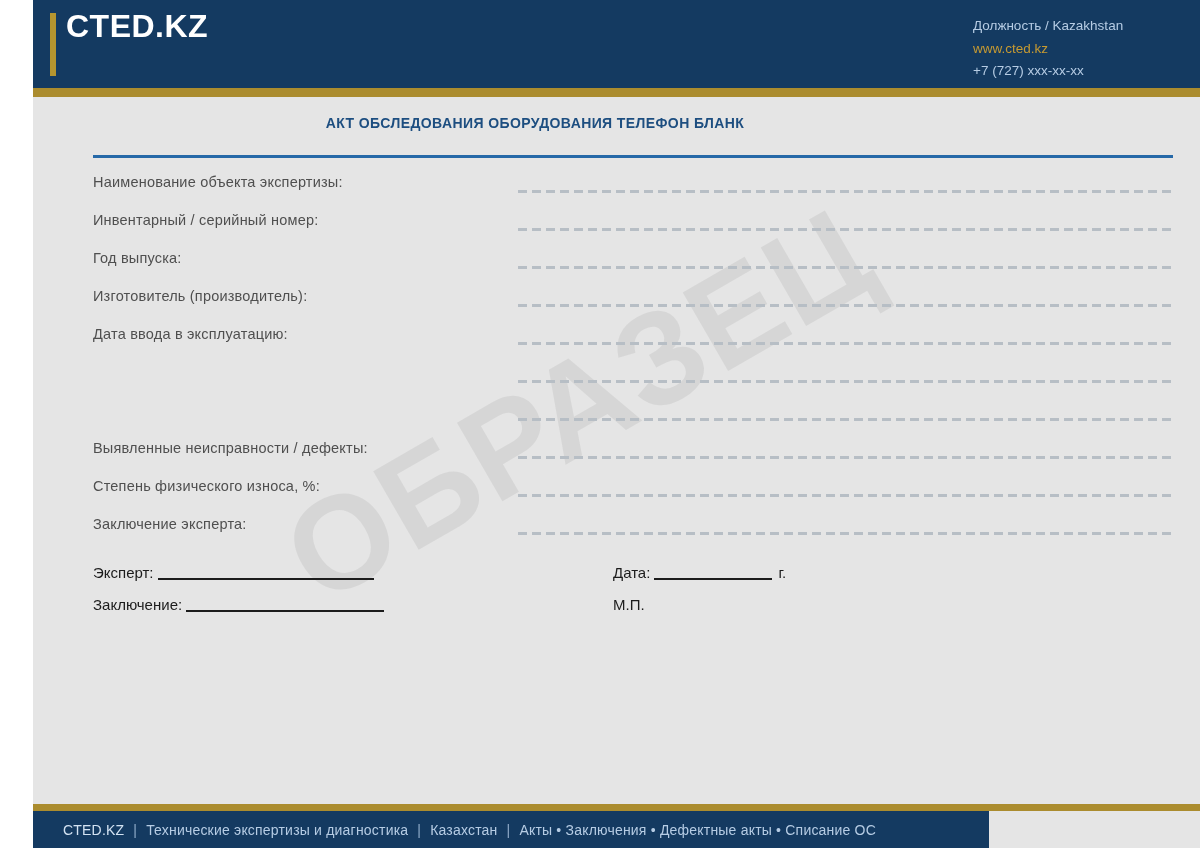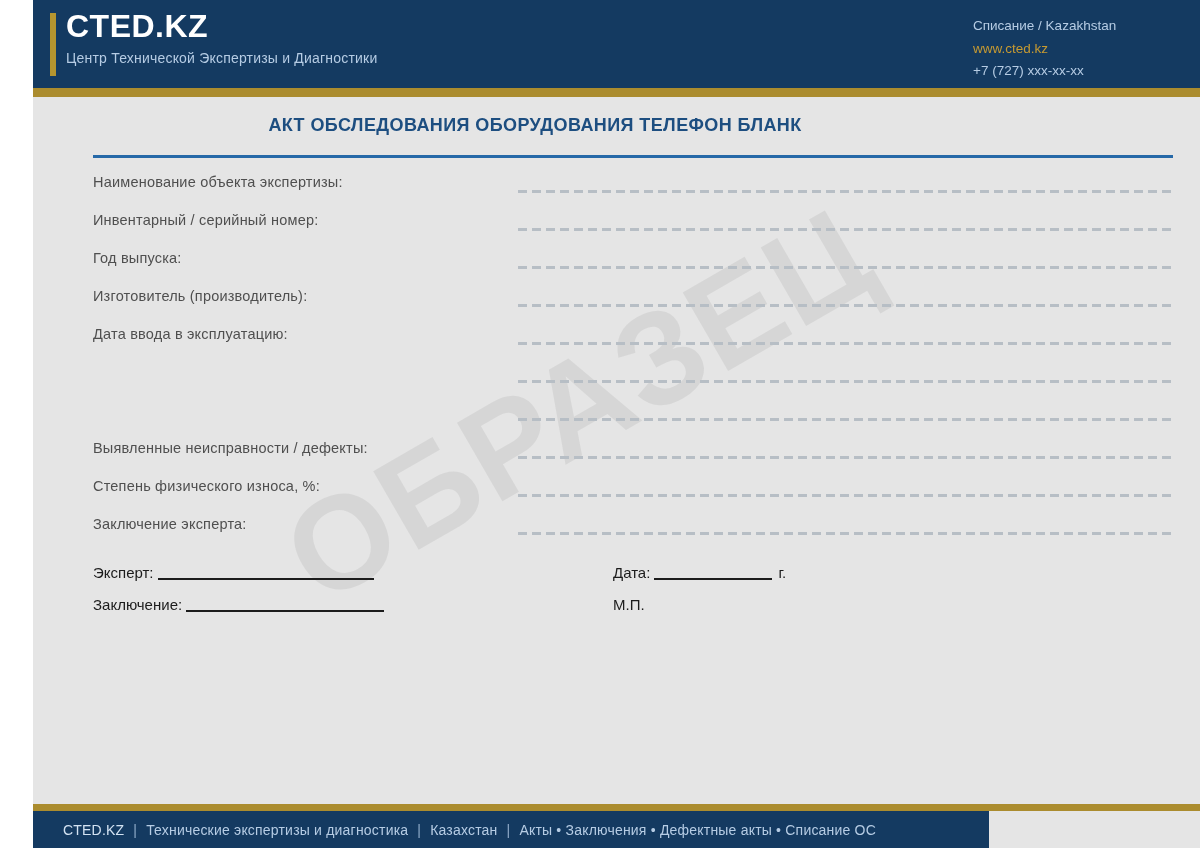--- a/index.html
+++ b/index.html
@@ -32,21 +32,21 @@
   .header-contact .region, .header-contact .phone { color:#b6cce4; }
   .header-contact .website { color:#c79a31; }
 
   .gold-stripe-top {
     position:absolute; top:88px; left:0; width:1200px; height:9px; background:#ab8c2e;
   }
 
   
   .doc-title {
     position:absolute; top:115px; left:0; width:1004px; text-align:center;
-    color:#1d4e80; font-size:18px; font-weight:bold; letter-spacing:0.4px;
+    color:#1d4e80; font-size:14px; font-weight:bold; letter-spacing:0.4px;
   }
   .title-rule {
     position:absolute; top:155px; left:60px; width:1080px; height:3px;
     background:#2669a8;
   }
 
   
   .watermark {
     position:absolute; left:146px; top:324px; width:800px; height:160px;
     display:flex; align-items:center; justify-content:center;
@@ -97,24 +97,23 @@
 </style>
 </head>
 <body>
 
 <div class="page">
 
   <div class="header">
     <div class="logo-accent"></div>
     <div class="logo-block">
       <div class="brand">CTED.KZ</div>
-      <div class="brand-subtitle">Центр Технической Экспертизы и Диагностики</div>
     </div>
     <div class="header-contact">
-      <div class="region">Списание / Kazakhstan</div>
+      <div class="region">Должность / Kazakhstan</div>
       <div class="website">www.cted.kz</div>
       <div class="phone">+7 (727) xxx-xx-xx</div>
     </div>
   </div>
   <div class="gold-stripe-top"></div>
 
   <div class="doc-title">АКТ ОБСЛЕДОВАНИЯ ОБОРУДОВАНИЯ ТЕЛЕФОН БЛАНК</div>
   <div class="title-rule"></div>
 
   <div class="watermark">ОБРАЗЕЦ</div>

